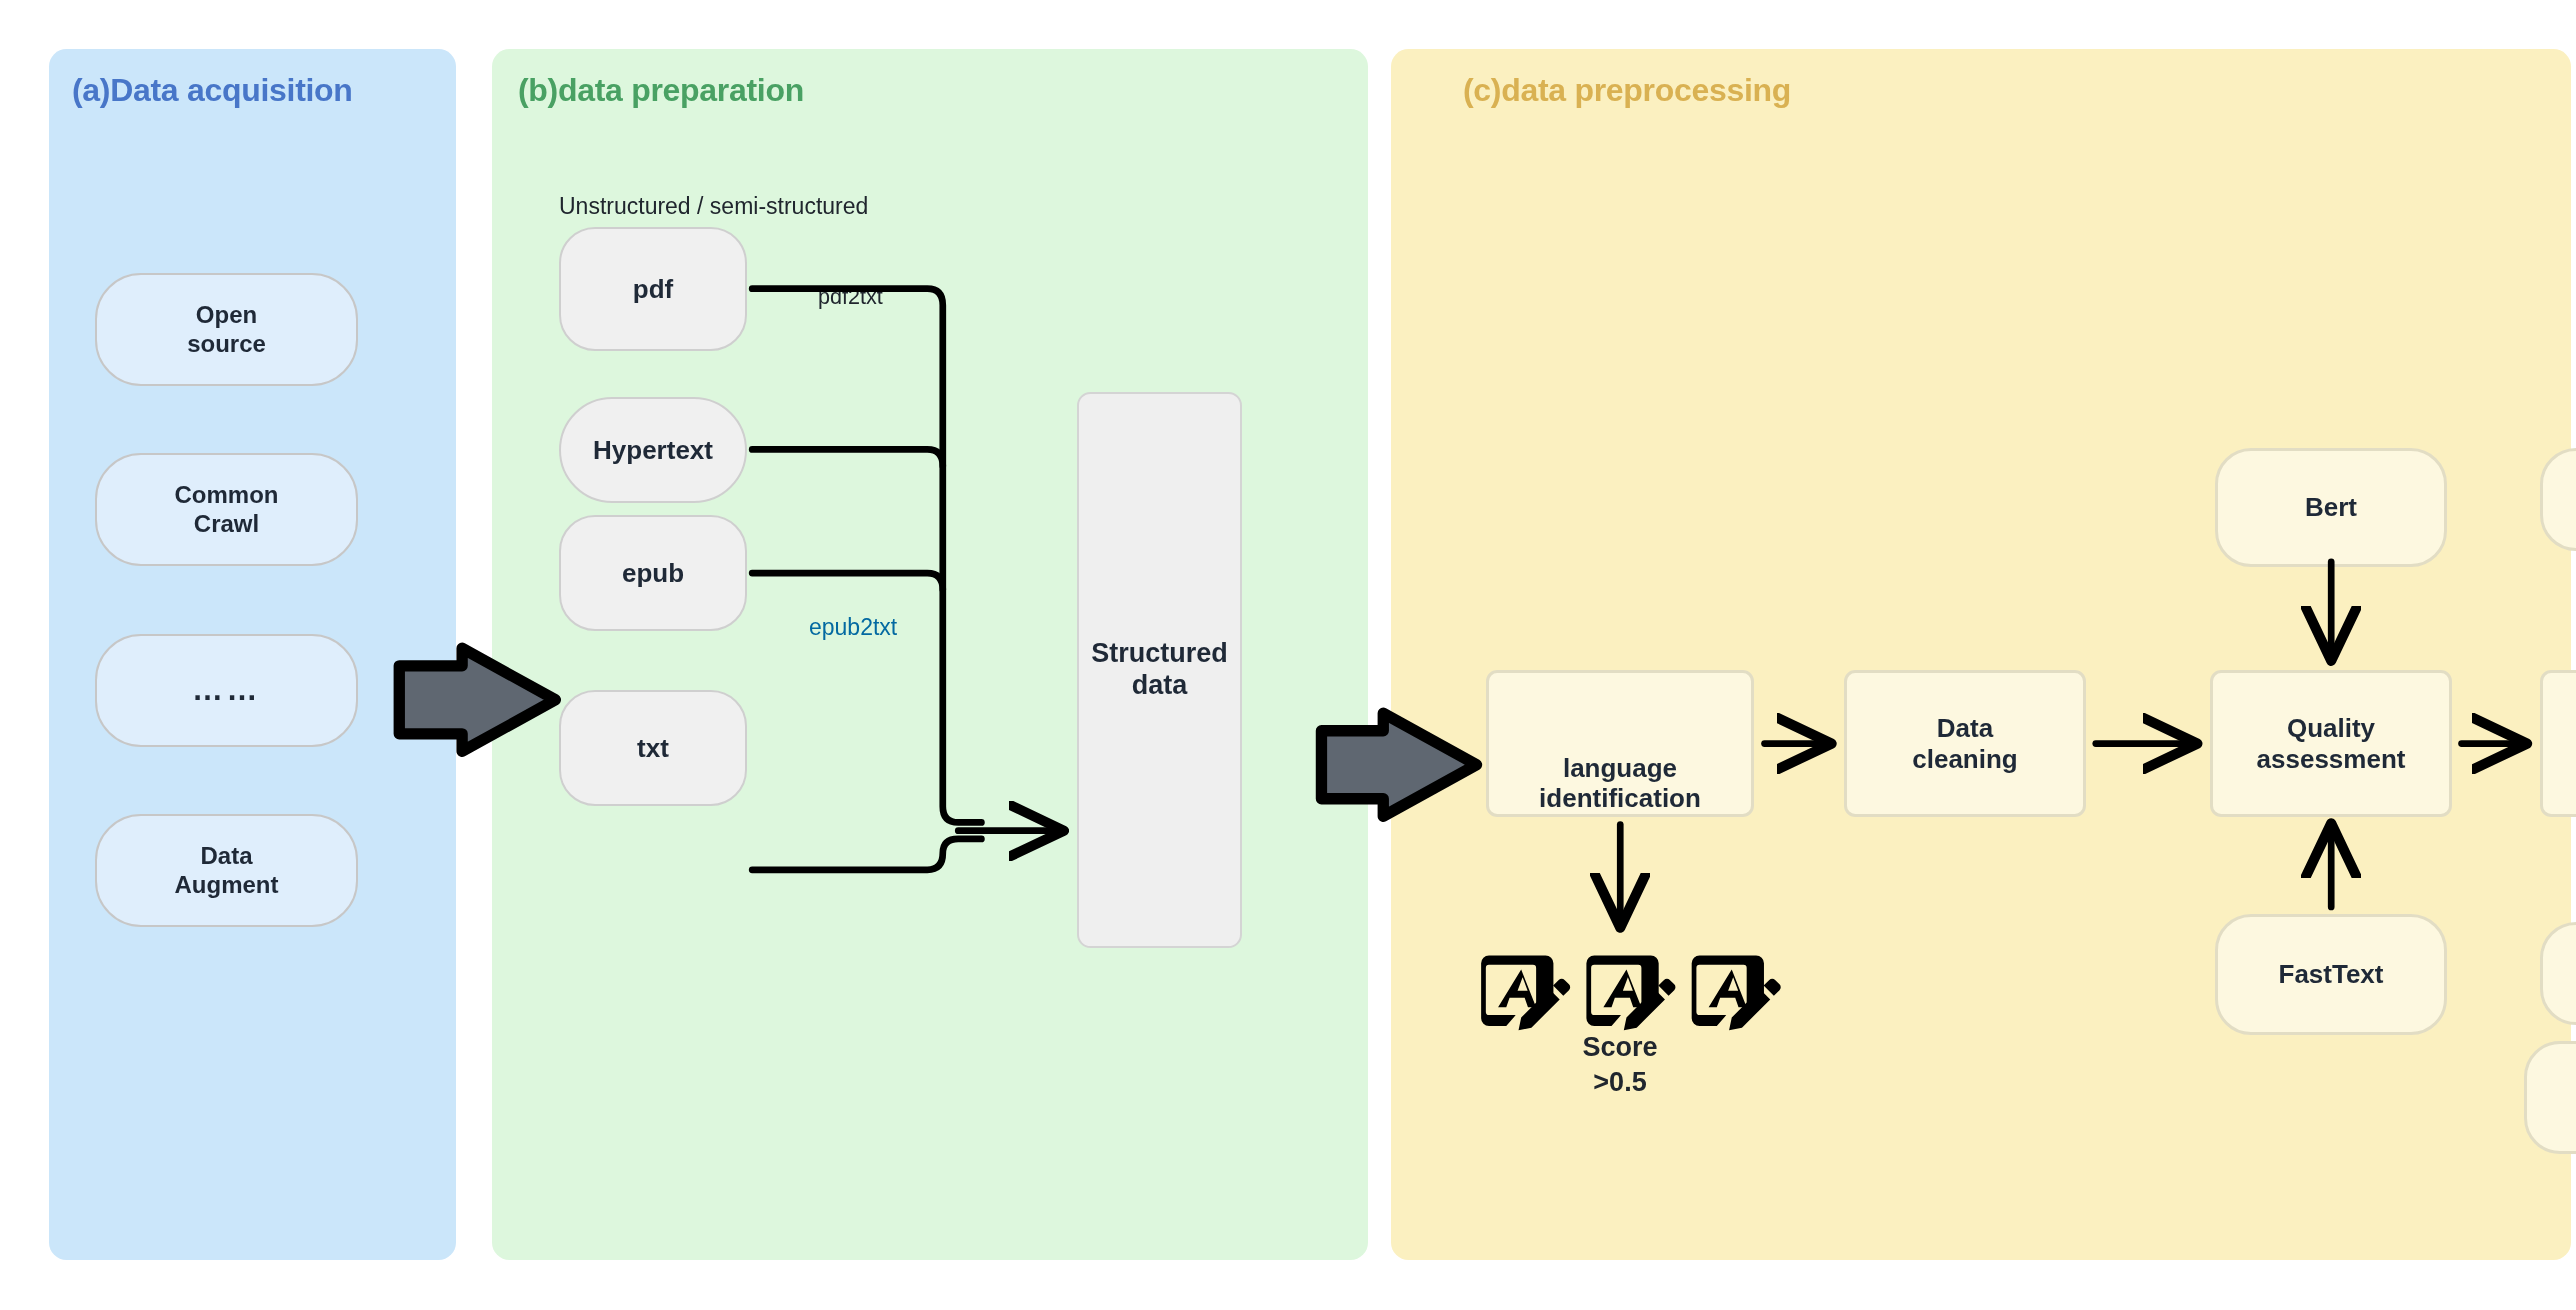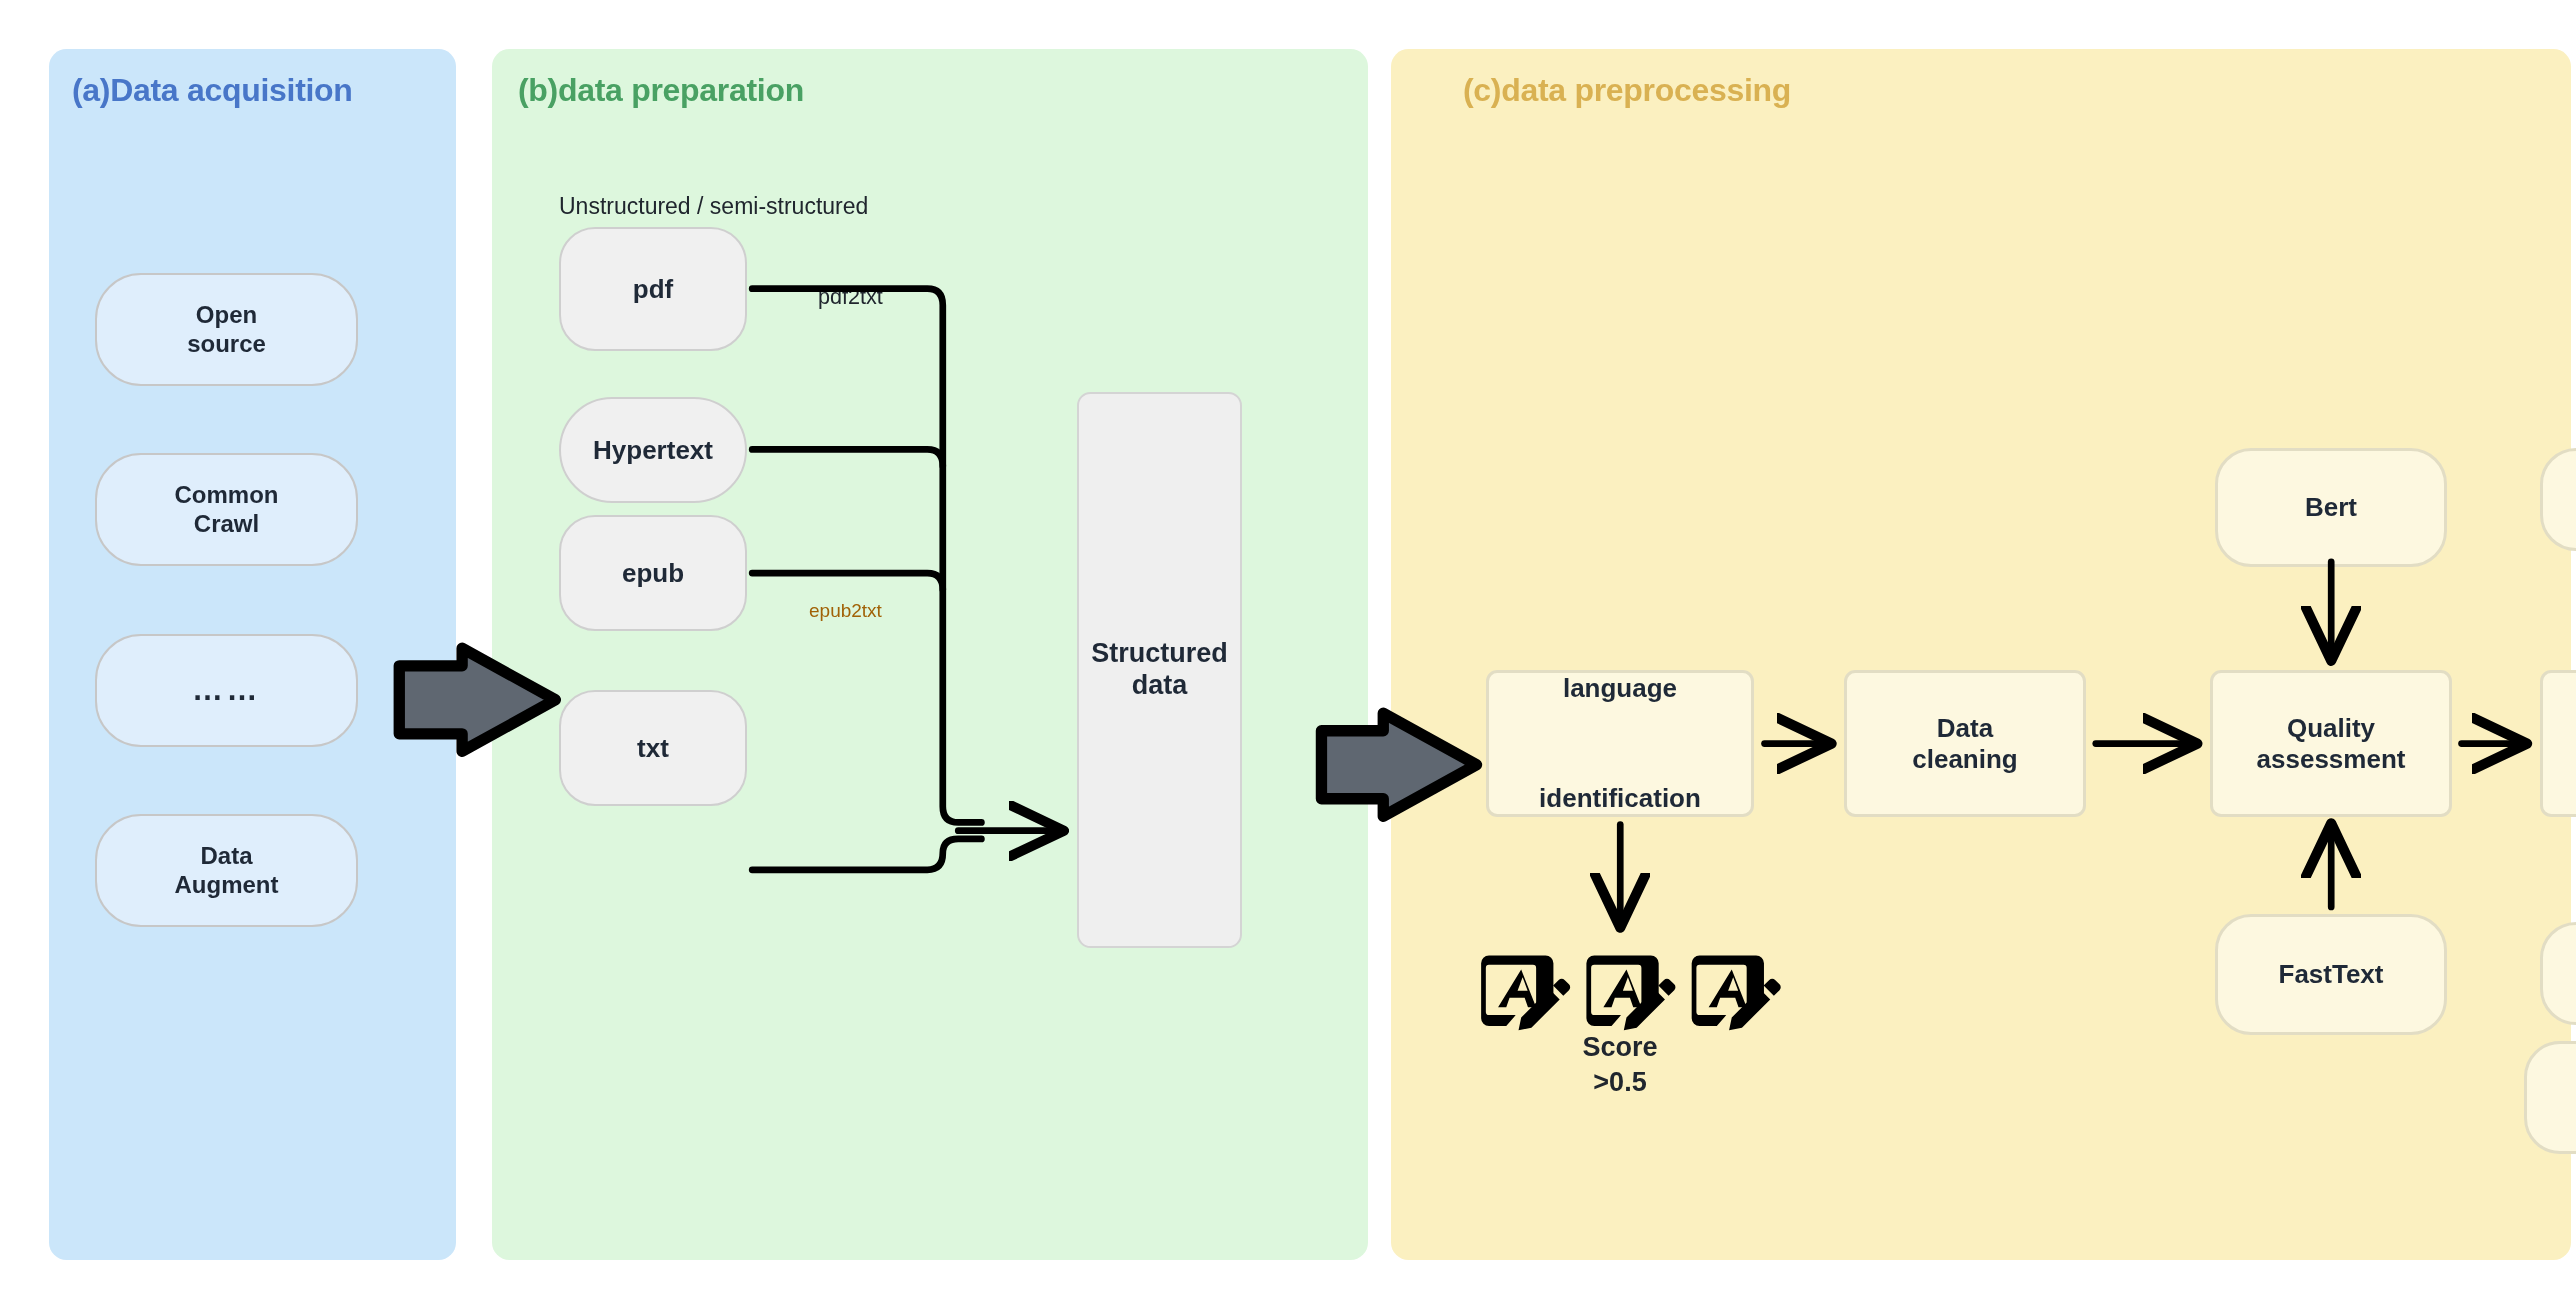--- a/index.html
+++ b/index.html
@@ -71,21 +71,21 @@
   #n-hypertext{left:559px;top:397px; width:188px;height:106px;}
   #n-epub     {left:559px;top:515px;width:188px;height:116px;}
   #n-txt      {left:559px;top:690px;width:188px;height:116px;}
   #n-structured{left:1077px;top:392px;width:165px;height:556px;}
 
   #lbl-pdf2txt{
     position:absolute;left:818px;top:284px;font-size:21.6px;color:#20262e;
     font-weight:normal;white-space:nowrap;
   }
   #lbl-epub2txt{
-    position:absolute;left:809px;top:600px;font-size:19px;color:#a16207;
+    position:absolute;left:809px;top:614px;font-size:23px;color:#0369a1;
     font-weight:normal;white-space:nowrap;
   }
 
   
   #n-langid  {left:1486px;top:670px;width:268px;height:147px;}
   #n-clean   {left:1844px;top:670px;width:242px;height:147px;}
   #n-quality {left:2210px;top:670px;width:242px;height:147px;}
   #n-dedup   {left:2540px;top:670px;width:222px;height:147px;}
 
   #n-bert     {left:2215px;top:448px; width:232px;height:119px;}
@@ -137,21 +137,21 @@
   <div class="node pill-gray-sq" id="n-txt">txt</div>
 
   <div id="lbl-pdf2txt">pdf2txt</div>
   <div id="lbl-epub2txt">epub2txt</div>
 
   <div class="node rect-gray" id="n-structured" style="display: flex; flex-direction: column; align-items: center; justify-content: center;">
       <div>Structured</div>
       <div>data</div>
     </div>
 
-  <div class="node rect-yellow" id="n-langid" style="display: flex; flex-direction: column; align-items: center; justify-content: space-between;">
+  <div class="node rect-yellow" id="n-langid" style="display: flex; flex-direction: column; align-items: center; justify-content: flex-end;">
       <div>language</div>
       <div>identification</div>
     </div>
   <div class="node rect-yellow" id="n-clean" style="display: flex; flex-direction: column; align-items: center; justify-content: center;">
       <div>Data</div>
       <div>cleaning</div>
     </div>
   <div class="node rect-yellow" id="n-quality" style="display: flex; flex-direction: column; align-items: center; justify-content: center;">
       <div>Quality</div>
       <div>assessment</div>

